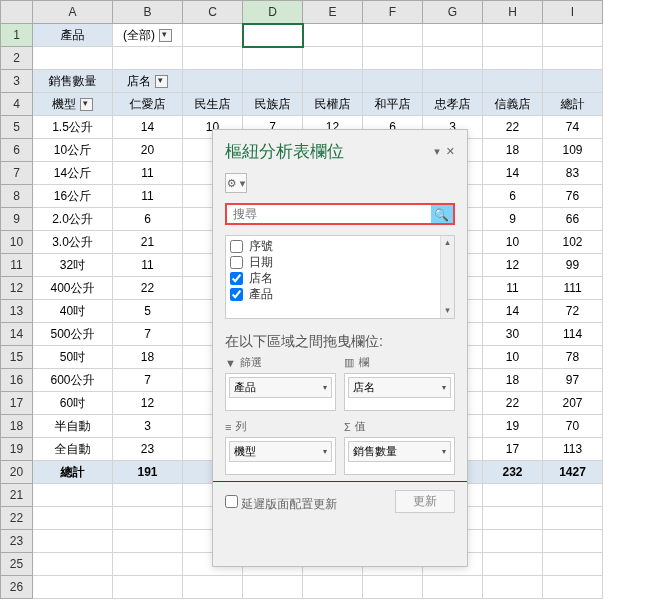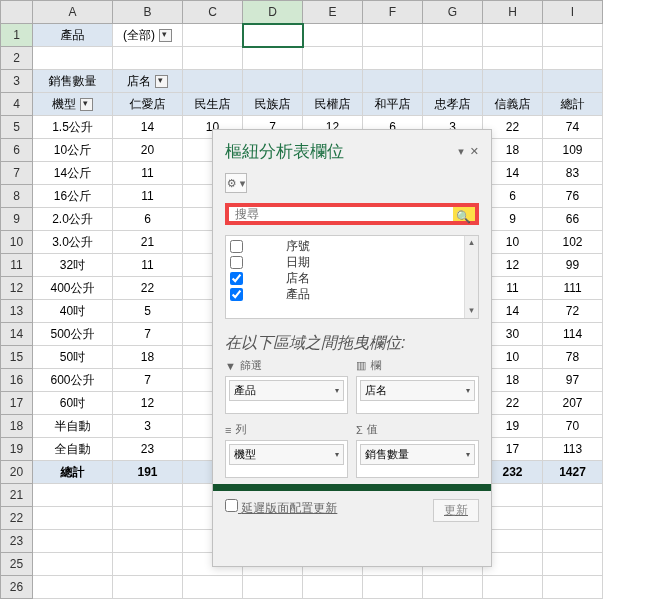--- a/index.html
+++ b/index.html
@@ -12,43 +12,43 @@
 th.colhdr.sel { background: #d2e8d2; }
 th.rowhdr.sel { background: #d2e8d2; }
 th.corner { background: #e6e6e6; border: 1px solid #aaa; }
 .pivot-hdr { background: #dce6f1; }
 .pivot-total { background: #dce6f1; font-weight: bold; }
 .dd { display: inline-block; width: 13px; height: 13px; border: 1px solid #888; background: #f5f5f5; vertical-align: middle; margin-left: 4px; position: relative; }
 .dd::after { content: "▾"; font-size: 9px; position: absolute; top: -1px; left: 2px; color: #333; }
 .col-a { width: 80px; } .col-b { width: 70px; } .col-c { width: 60px; } .col-d { width: 60px; } .col-e { width: 60px; } .col-f { width: 60px; } .col-g { width: 60px; } .col-h { width: 60px; } .col-i { width: 60px; }
 .cell-sel { border: 2px solid #217346 !important; }
 
-.pane { position: absolute; left: 212px; top: 129px; width: 280px; height: 438px; background: #f0f0f0; border: 1px solid #c0c0c0; box-shadow: 0 2px 8px rgba(0,0,0,.15); display: flex; flex-direction: column; }
+.pane { position: absolute; left: 212px; top: 129px; width: 256px; height: 438px; background: #f0f0f0; border: 1px solid #c0c0c0; box-shadow: 0 2px 8px rgba(0,0,0,.15); display: flex; flex-direction: column; }
 .pane-title { padding: 10px 12px 6px; color: #217346; font-size: 17px; display: flex; align-items: center; justify-content: space-between; }
 .pane-title-ctrl { display: flex; gap: 6px; color: #666; font-size: 11px; }
 .pane-sub { padding: 4px 12px 6px; color: #555; font-size: 12px; display: flex; justify-content: space-between; align-items: center; }
 .gear { width: 22px; height: 20px; border: 1px solid #bbb; background: #fafafa; text-align: center; line-height: 18px; font-size: 11px; color: #666; }
-.search { margin: 4px 12px 6px; display: flex; border: 4px solid #ef4444; background: #fde047; height: 22px; }
+.search { margin: 4px 12px 6px; display: flex; border: 2px solid #ef4444; background: #7dd3fc; height: 22px; }
 .search input { flex: 1; border: none; outline: none; padding: 0 6px; font-size: 12px; color: #999; }
 .search-btn { width: 22px; text-align: center; line-height: 20px; color: #2a6fb5; font-size: 12px; }
 .fieldlist { margin: 4px 12px 8px; border: 1px solid #ccc; background: #fff; height: 84px; overflow: hidden; position: relative; }
 .fieldlist-inner { padding: 2px 4px; }
-.frow { display: flex; align-items: center; height: 16px; font-size: 12px; color: #333; gap: 37px; }
+.frow { display: flex; align-items: center; height: 16px; font-size: 12px; color: #333; }
 .frow input { margin-right: 6px; }
 .fieldlist-scroll { position: absolute; right: 0; top: 0; width: 14px; height: 100%; background: #efefef; border-left: 1px solid #ddd; }
 .sbtn { height: 14px; text-align: center; font-size: 9px; color: #666; line-height: 13px; }
-.areas-label { padding: 6px 12px 4px; color: #555; font-size: 16px; font-style: italic; }
+.areas-label { padding: 6px 12px 4px; color: #555; font-size: 14px; }
 .areas { display: grid; grid-template-columns: 1fr 1fr; grid-template-rows: 56px 56px; gap: 8px; padding: 0 12px 6px; }
 .area { display: flex; flex-direction: column; }
 .area-title { font-size: 11px; color: #666; margin-bottom: 3px; display: flex; align-items: center; gap: 4px; }
 .area-box { flex: 1; border: 1px solid #ccc; background: #fff; padding: 3px; }
 .area-item { background: #f7f7f7; border: 1px solid #ccc; font-size: 11px; padding: 2px 4px; display: flex; justify-content: space-between; align-items: center; }
 .area-item .ad { font-size: 8px; color: #555; }
-.pane-foot { border-top: 7px solid #14532d; padding: 8px 12px; display: flex; justify-content: space-between; align-items: flex-start; font-size: 12px; color: #666; text-decoration: underline; }
-.upd-btn { border: 1px solid #ccc; background: #f7f7f7; padding: 2px 10px; color: #888; font-size: 12px; }
+.pane-foot { border-top: 1px solid #14532d; padding: 8px 12px; display: flex; justify-content: space-between; align-items: flex-end; font-size: 12px; color: #666; }
+.upd-btn { border: 1px solid #ccc; background: #f7f7f7; padding: 2px 17px; color: #888; font-size: 12px; }
 </style>
 </head>
 <body>
 
 <div class="sheet">
 <table>
   <thead>
     <tr>
       <th class="corner"></th>
     <th class="colhdr col-a">A</th>

